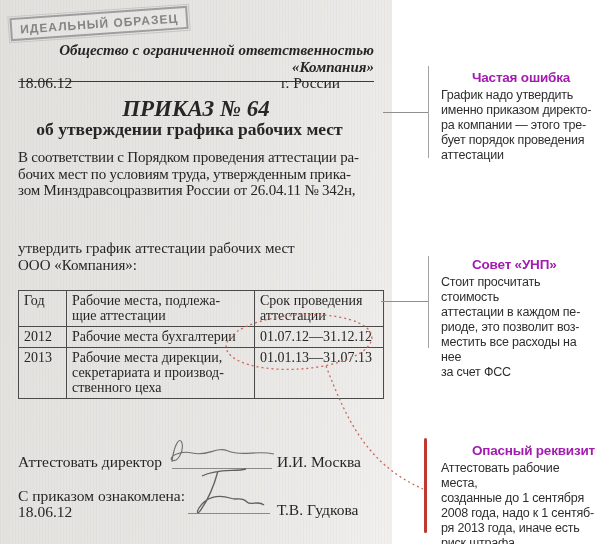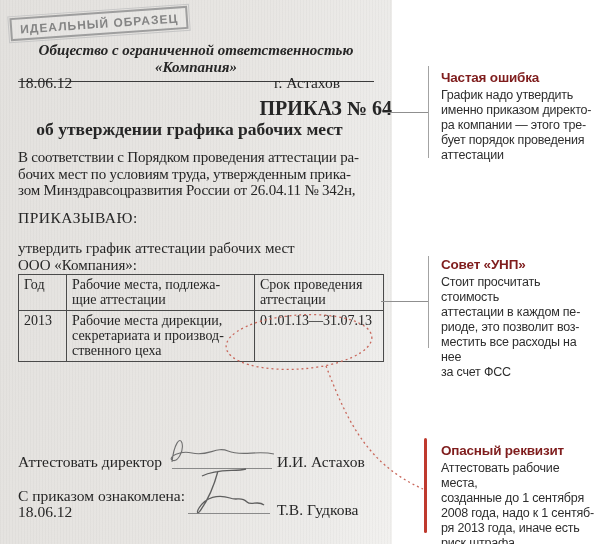--- a/index.html
+++ b/index.html
@@ -14,120 +14,124 @@
       linear-gradient(100deg,#e3e1de 0%,#e8e6e3 55%,#edecea 85%,#f2f1ef 100%);
     color:#262626;}
   .abs{position:absolute;}
 
   .stamp{left:10px;top:12px;transform:rotate(-4deg);
     border:2px solid #9e9e9e;outline:1px solid #c6c6c6;outline-offset:1px;
     padding:3px 8px 2px 8px;color:#848484;
     font-family:"Liberation Sans",sans-serif;font-weight:bold;
     font-size:12px;letter-spacing:1px;white-space:nowrap;background:rgba(240,240,240,.25);}
 
-  .company{left:18px;width:356px;top:42px;text-align:center;
+  .company{left:18px;width:356px;top:42px;text-align:right;
     font-weight:bold;font-style:italic;font-size:15px;
     border-bottom:1px solid #3c3c3c;padding-bottom:5px;}
 
   .dateline{left:18px;width:356px;top:74px;display:flex;
     justify-content:space-between;font-size:15.5px;}
   .city{margin-right:34px;}
 
-  .doc-title{left:0;width:392px;top:98px;text-align:right;
-    font-weight:bold;font-size:20px;line-height:21px;}
+  .doc-title{left:0;width:392px;top:98px;text-align:center;
+    font-weight:bold;font-size:23px;line-height:21px;font-style:italic;}
   .doc-subtitle{left:0;width:379px;top:119px;text-align:center;
     font-weight:bold;font-size:17.5px;}
 
   .pre{white-space:pre-line;}
   .intro{left:18px;width:360px;top:149px;font-size:15px;line-height:16.5px;letter-spacing:-0.2px;}
   .orders{left:18px;top:209px;font-size:15.5px;letter-spacing:.5px;}
   .resolution{left:18px;width:360px;top:240px;font-size:15px;line-height:16.5px;}
 
   table.att{border-collapse:collapse;table-layout:fixed;width:344px;
     font-size:14px;line-height:15px;}
   table.att td{border:1px solid #4a4a4a;vertical-align:top;
     padding:2px 5px 3px 5px;white-space:pre-line;}
-  .tbl-wrap{left:18px;top:274px;}
+  .tbl-wrap{left:18px;top:290px;}
   .c1{width:37px;} .c2{width:177px;} .c3{width:118px;}
 
   .control{left:18px;width:360px;top:407px;font-size:15px;line-height:16.5px;}
 
   .sig-label{font-size:15.5px;}
   .sig-name{font-size:15.5px;}
   .sig-line{height:1px;background:#8a8a8a;}
 
   
   .connector{position:absolute;height:1px;background:#8f8f8f;}
   .vbar{position:absolute;width:1px;background:#a3a3a3;}
   .vbar-red{position:absolute;width:3px;border-radius:2px;}
   .callout{position:absolute;left:441px;width:157px;
     font-family:"Liberation Sans",sans-serif;color:#2e2e2e;}
-  .callout .c-title{font-weight:bold;font-size:13.5px;color:#7f1d1d;
-    margin-bottom:3px;letter-spacing:-0.2px;}
+  .callout .c-title{font-weight:bold;font-size:13.5px;color:#a21caf;
+    margin-bottom:3px;letter-spacing:-0.2px;margin-left:31px;}
   .callout .c-text{font-size:12.5px;line-height:15px;letter-spacing:-0.2px;}
 
   svg{display:block;}
   .overlay{position:absolute;left:0;top:0;pointer-events:none;}
 </style>
 </head>
 <body>
 
 <div class="canvas">
 
   <div class="paper">
 
     <div class="abs stamp">ИДЕАЛЬНЫЙ ОБРАЗЕЦ</div>
 
     <div class="abs company">Общество с ограниченной ответственностью «Компания»</div>
 
     <div class="abs dateline">
       <span>18.06.12</span>
-      <span class="city">г. Астахов</span>
+      <span class="city">г. России</span>
     </div>
 
     <div class="abs doc-title">ПРИКАЗ № 64</div>
     <div class="abs doc-subtitle">об утверждении графика рабочих мест</div>
 
     <div class="abs intro pre">В соответствии с Порядком проведения аттестации ра-
 бочих мест по условиям труда, утвержденным прика-
 зом Минздравсоцразвития России от 26.04.11 № 342н,</div>
 
-    <div class="abs orders">ПРИКАЗЫВАЮ:</div>
 
     <div class="abs resolution pre">утвердить график аттестации рабочих мест
 ООО «Компания»:</div>
 
     <div class="abs tbl-wrap">
       <table class="att">
         <tbody>
             <tr>
           <td class="c1">Год</td>
           <td class="c2">Рабочие места, подлежа-
 щие аттестации</td>
           <td class="c3">Срок проведения
 аттестации</td>
+        </tr>
+        <tr>
+          <td>2012</td>
+          <td>Рабочие места бухгалтерии</td>
+          <td>01.07.12—31.12.12</td>
         </tr>
         <tr>
           <td>2013</td>
           <td>Рабочие места дирекции,
 секретариата и производ-
 ственного цеха</td>
           <td>01.01.13—31.07.13</td>
         </tr>
       </tbody>
         </table>
     </div>
 
 
     <div class="abs sig-label" style="left:18px;top:453px;">Аттестовать директор</div>
     <div class="abs sig-line" style="left:172px;top:468px;width:100px;"></div>
     <svg class="abs" style="left:158px;top:430px;" width="122" height="42" viewBox="0 0 122 42">
       <path d="M14,32 C16,14 22,6 24,13 C26,22 19,33 14,30 C10,27 22,20 34,23 C50,27 58,16 70,21 C84,27 98,20 116,24" fill="none" stroke="#6f6f6f" stroke-width="1.1"></path>
     </svg>
-    <div class="abs sig-name" style="left:277px;top:453px;">И.И. Астахов</div>
+    <div class="abs sig-name" style="left:277px;top:453px;">И.И. Москва</div>
 
     <div class="abs sig-label" style="left:18px;top:487px;">С приказом ознакомлена:</div>
     <div class="abs sig-label" style="left:18px;top:503px;">18.06.12</div>
     <div class="abs sig-line" style="left:188px;top:513px;width:82px;"></div>
     <svg class="abs" style="left:180px;top:462px;" width="95" height="55" viewBox="0 0 95 55">
       <path d="M22,14 C38,6 55,10 66,7 M38,9 C34,24 28,38 20,49 C18,52 16,51 19,46 C26,35 38,32 50,36 C57,39 61,34 67,40 C71,44 78,38 84,43" fill="none" stroke="#5f5f5f" stroke-width="1.3"></path>
     </svg>
     <div class="abs sig-name" style="left:277px;top:501px;">Т.В. Гудкова</div>
   </div>
 

